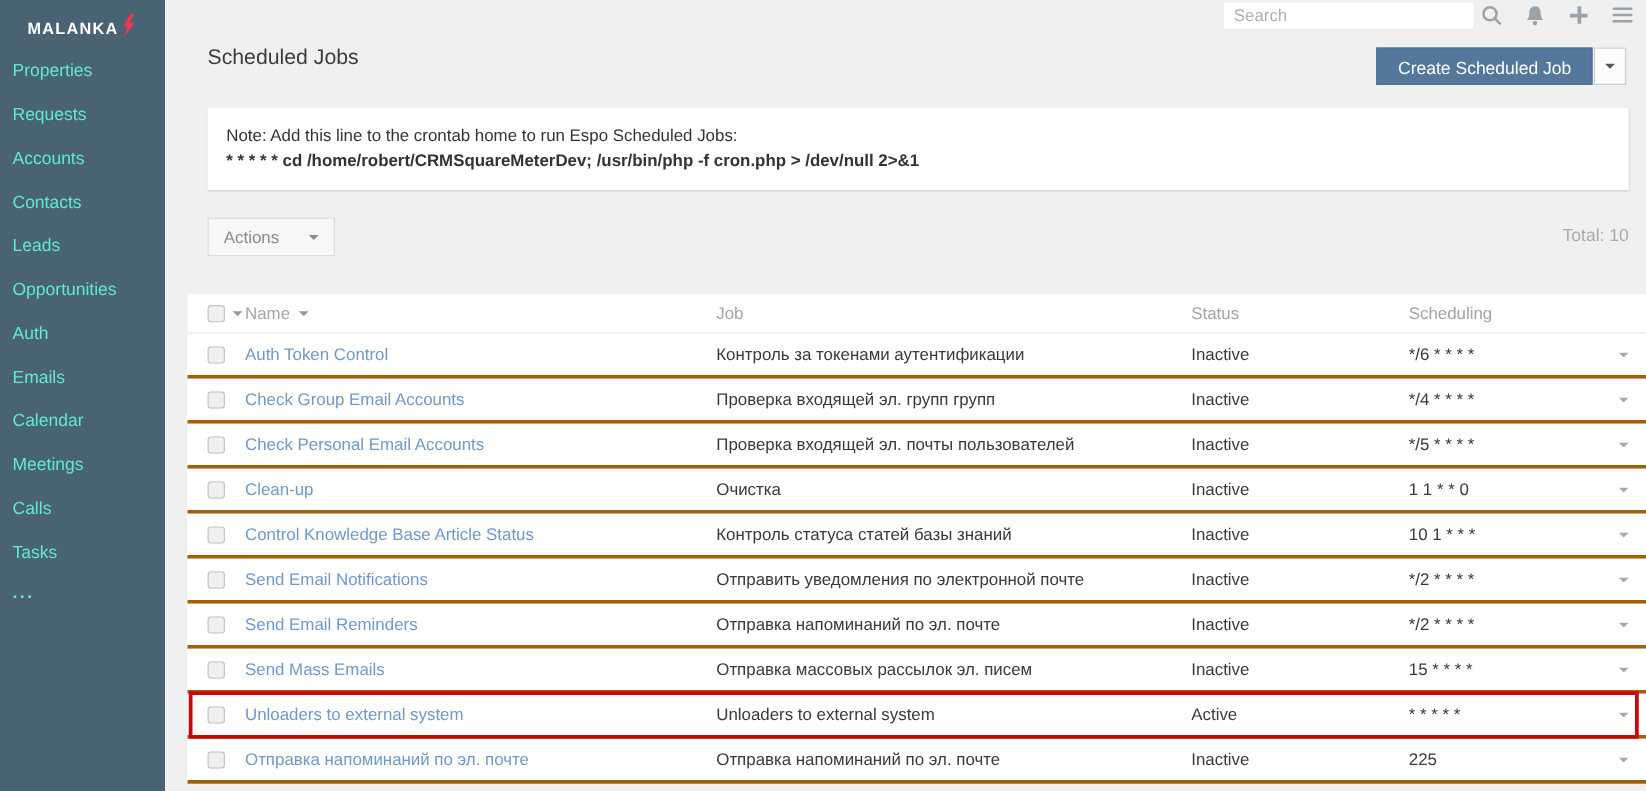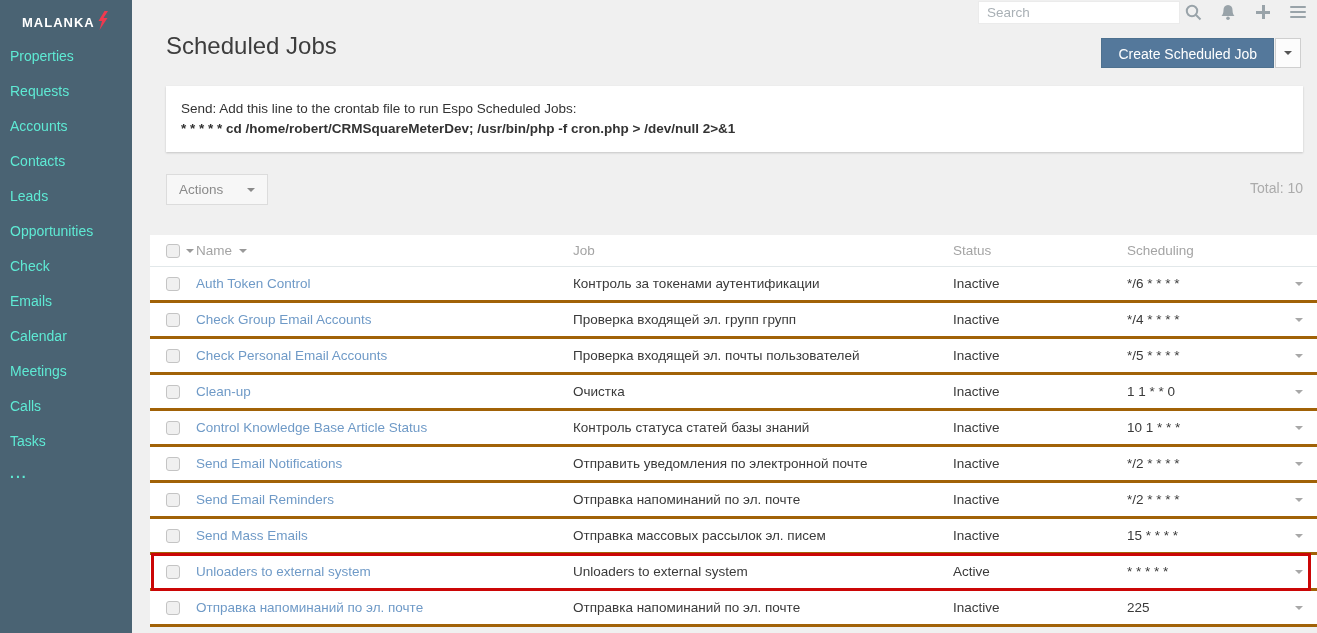--- a/index.html
+++ b/index.html
@@ -15,21 +15,21 @@
   .nav-item { padding:9px 6px 9px 10px; color:#5eead4; font-size:14px; line-height:17px; cursor:pointer; }
   .nav-item.more { font-weight:bold; letter-spacing:2px; padding-top:6px; }
   
   .main { position:absolute; left:150px; top:0; width:1167px; height:633px; background:#f0f0f0; }
   
   .search-input { position:absolute; top:1px; right:137px; width:202px; height:23px; border:1px solid #ebebeb; background:#fff; padding:0 8px; font-size:13.5px; color:#666; font-family:inherit; outline:none; }
   .search-input::placeholder { color:#a9b0b5; }
   .topbar-icons { position:absolute; top:0; right:10px; height:24px; display:flex; align-items:center; gap:17px; }
   .tb-icon { display:flex; align-items:center; justify-content:center; width:18px; height:18px; cursor:pointer; }
   
-  .page-title { margin:32px 0 0 16px; font-size:24px; line-height:28px; font-weight:400; color:#3d3d3d; }
+  .page-title { margin:32px 0 0 16px; font-size:17px; line-height:28px; font-weight:400; color:#3d3d3d; }
   .create-group { position:absolute; top:38px; right:16px; display:flex; }
   .btn-primary { height:30px; line-height:30px; padding:0 16px; background:#54789b; color:#fff; font-size:14px; border:1px solid #4e718f; cursor:pointer; }
   .btn-caret { width:26px; height:30px; margin-left:1px; background:#fcfcfc; border:1px solid #cfcfcf; display:flex; align-items:center; justify-content:center; cursor:pointer; }
   
   .note-box { margin:26px 14px 0 16px; background:#fff; box-shadow:0 1px 2px rgba(0,0,0,0.18); padding:13px 15px; line-height:20px; color:#333; }
   .note-line2 { font-weight:bold; }
   
   .toolbar { margin:22px 14px 0 16px; height:32px; position:relative; }
   .btn-actions { display:inline-flex; align-items:center; gap:24px; height:31px; padding:0 12px; background:#f7f7f7; border:1px solid #dcdcdc; color:#8a8a8a; font-size:13.5px; cursor:pointer; }
   .total { position:absolute; right:0; top:6px; color:#ababab; font-size:14px; }
@@ -66,21 +66,21 @@
           <path d="M7.5 0 L1.5 10 L5 10 L2.5 19 L10.5 7 L6.5 7 L11 0 Z" fill="#ee3a4f"></path>
         </svg>
     </span>
   </div>
   <div class="nav-item">Properties</div>
   <div class="nav-item">Requests</div>
   <div class="nav-item">Accounts</div>
   <div class="nav-item">Contacts</div>
   <div class="nav-item">Leads</div>
   <div class="nav-item">Opportunities</div>
-  <div class="nav-item">Check</div>
+  <div class="nav-item">Auth</div>
   <div class="nav-item">Emails</div>
   <div class="nav-item">Calendar</div>
   <div class="nav-item">Meetings</div>
   <div class="nav-item">Calls</div>
   <div class="nav-item">Tasks</div>
   <div class="nav-item more">...</div>
 </div>
 
 <div class="main">
 
@@ -110,21 +110,21 @@
 
   <h1 class="page-title">Scheduled Jobs</h1>
   <div class="create-group">
     <button class="btn-primary">Create Scheduled Job</button>
     <span class="btn-caret">
         <span class="caret" style="border-top-color:#555"></span>
       </span>
   </div>
 
   <div class="note-box">
-    <div class="note-line1">Send: Add this line to the crontab file to run Espo Scheduled Jobs:</div>
+    <div class="note-line1">Note: Add this line to the crontab home to run Espo Scheduled Jobs:</div>
     <div class="note-line2">* * * * * cd /home/robert/CRMSquareMeterDev; /usr/bin/php -f cron.php &gt; /dev/null 2&gt;&amp;1</div>
   </div>
 
   <div class="toolbar">
     <button class="btn-actions">
       <span>Actions</span>
       <span class="caret" style="border-top-color:#8a8a8a"></span>
     </button>
     <span class="total">Total: 10</span>
   </div>

